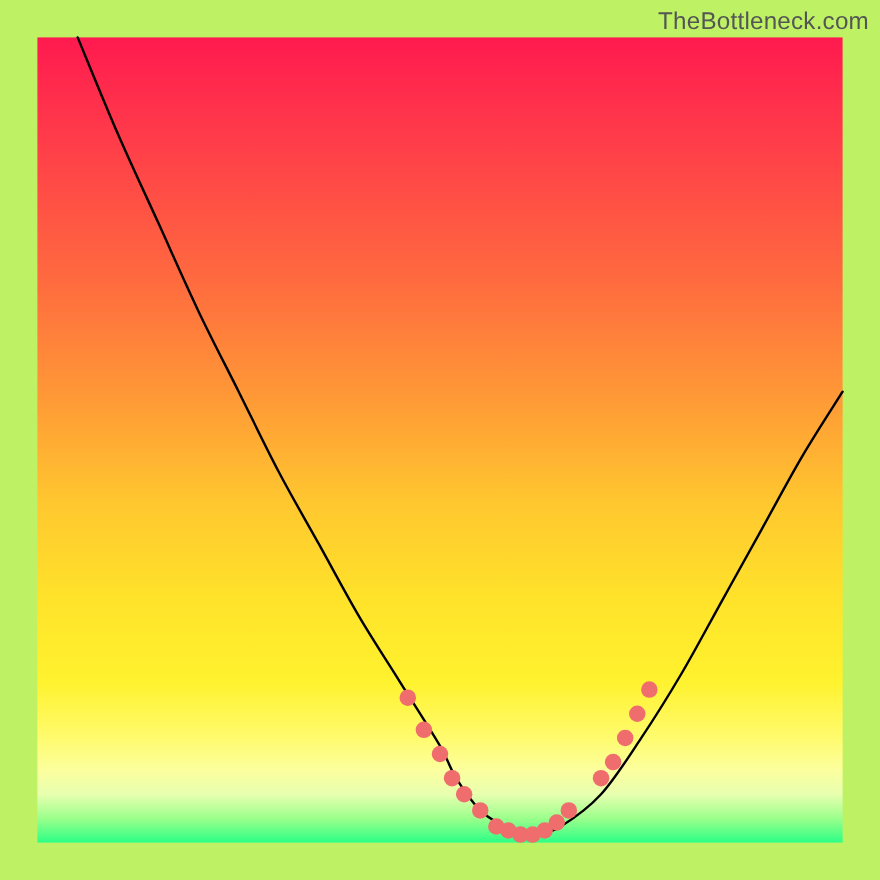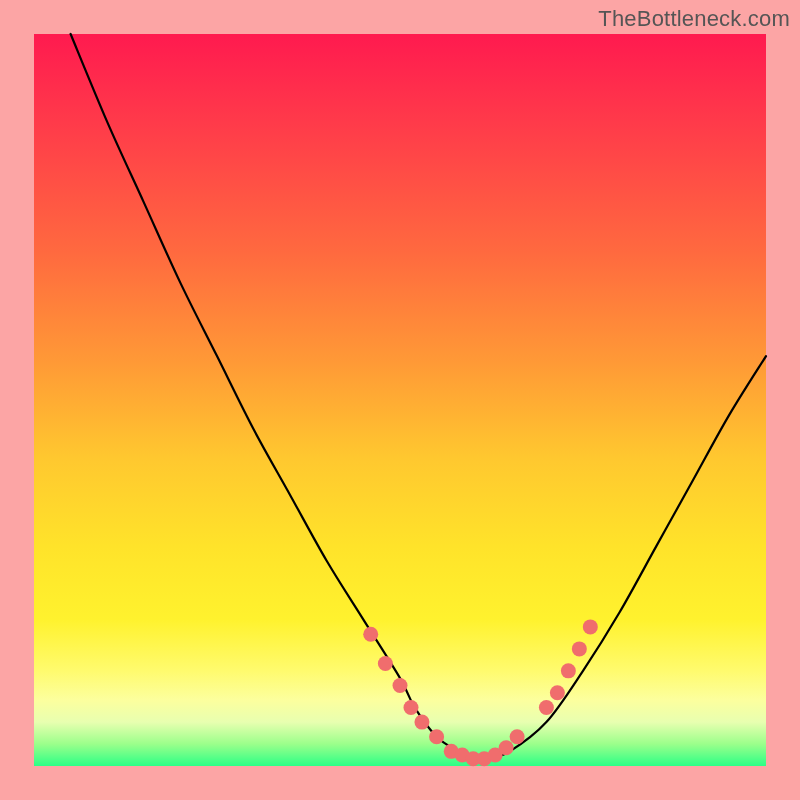--- a/index.html
+++ b/index.html
@@ -10,21 +10,21 @@
     background: #000;
     overflow: hidden;
     font-family: Arial, Helvetica, sans-serif;
   }
   .frame {
     position: absolute;
     top: 0;
     left: 0;
     width: 800px;
     height: 800px;
-    background: #fca5a5;
+    background: #bef264;
   }
   .plot-area {
     position: absolute;
     top: 34px;
     left: 34px;
     width: 732px;
     height: 732px;
     
     background: linear-gradient(
       to bottom,

